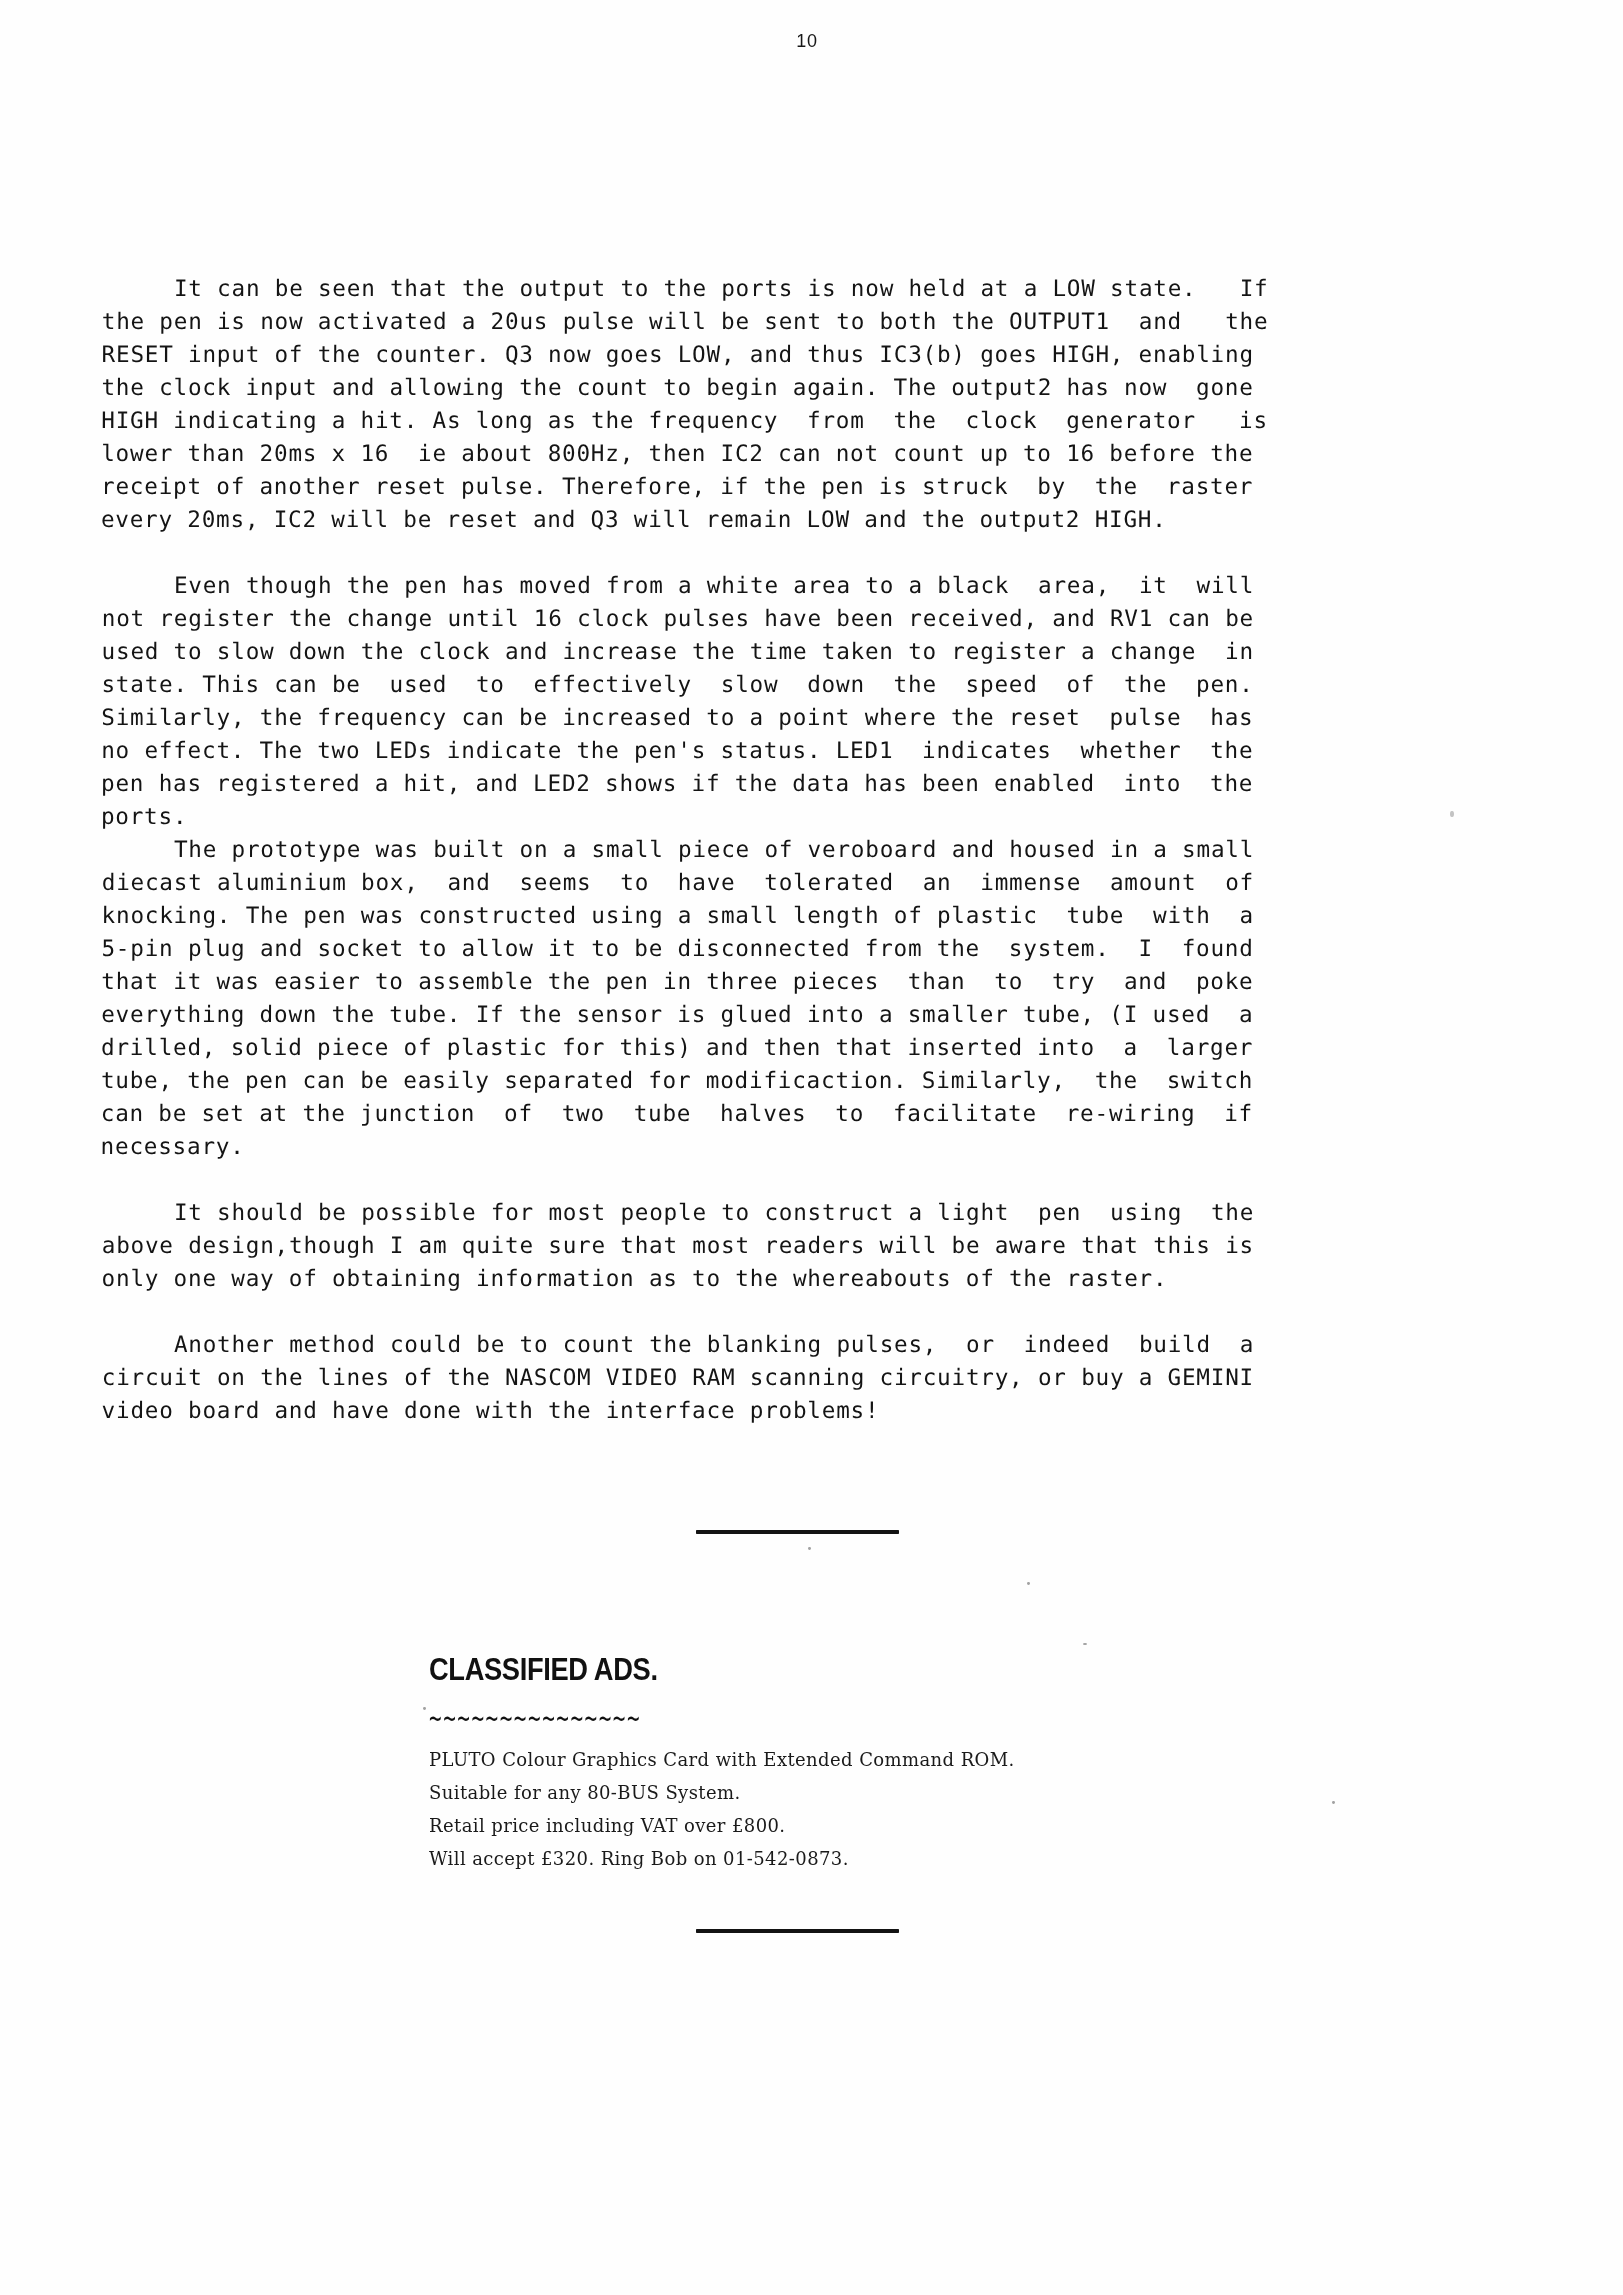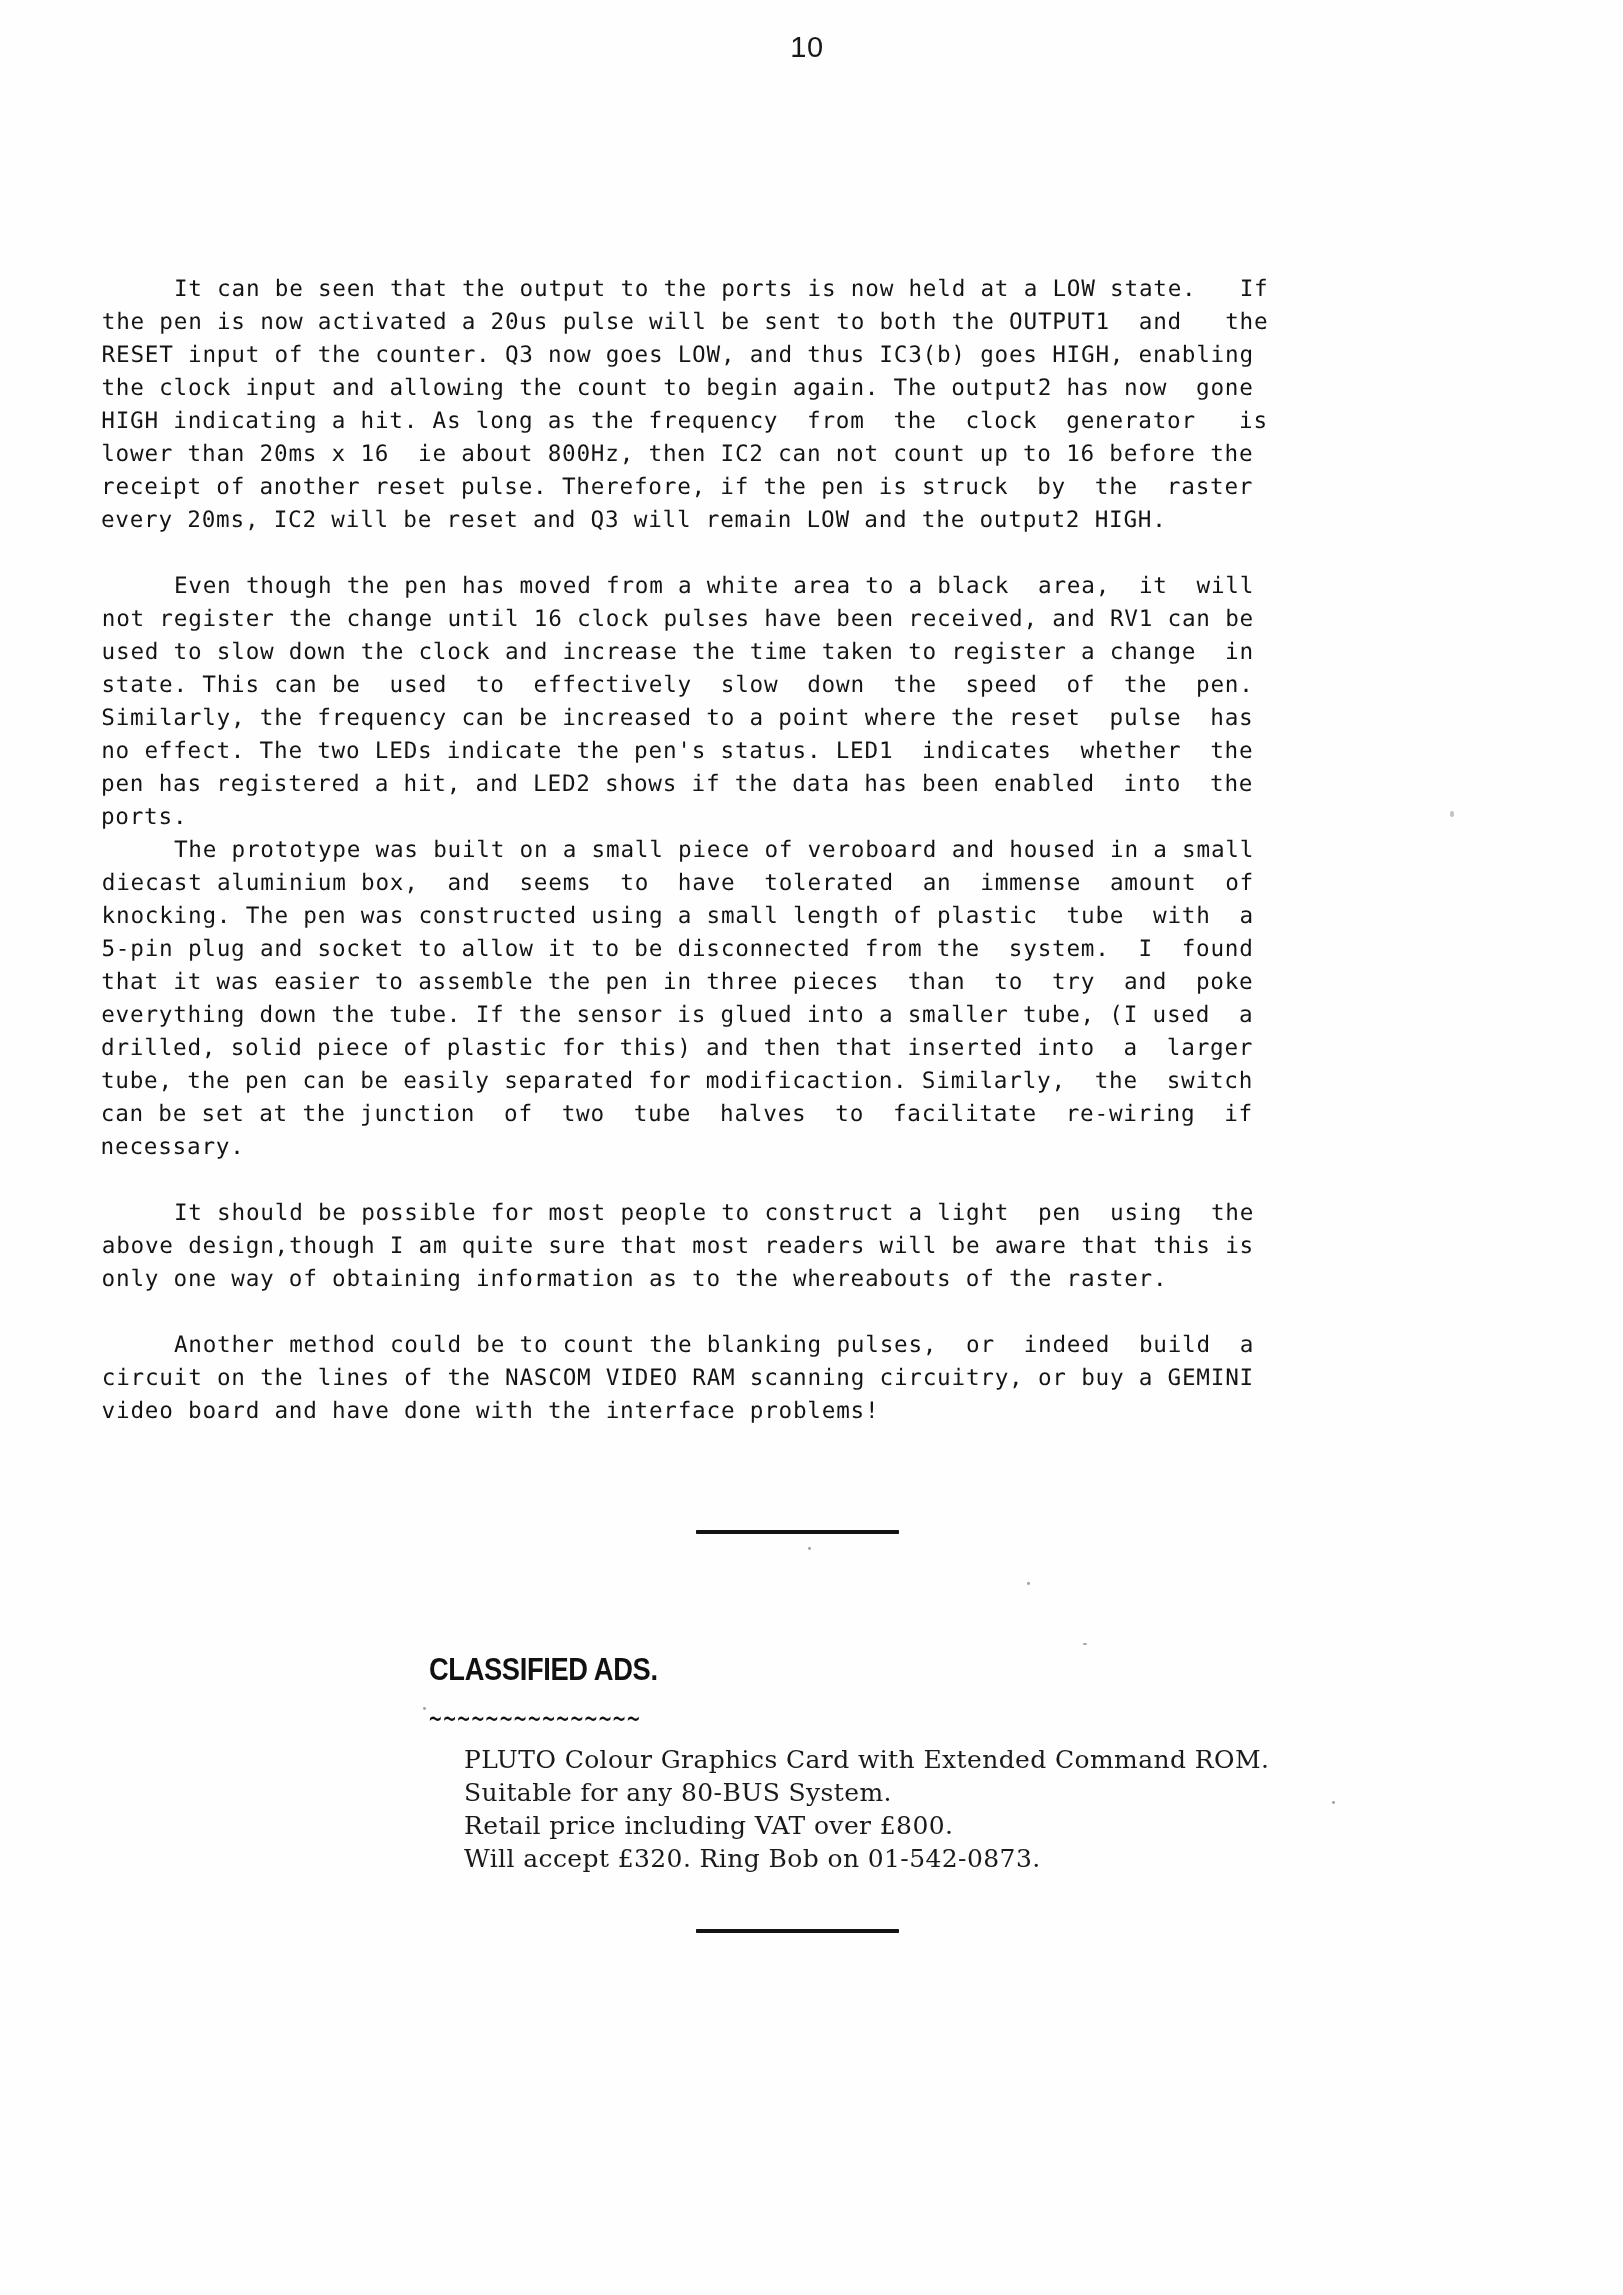--- a/index.html
+++ b/index.html
@@ -24,21 +24,21 @@
   }
 
   
   .folio {
     position: absolute;
     top: 30.5px;
     left: 0;
     width: 1614px;
     text-align: center;
     font-family: "Liberation Sans", sans-serif;
-    font-size: 29px;
+    font-size: 18px;
     letter-spacing: 0.7px;
     color: #171717;
   }
 
   
   .body-block {
     position: absolute;
     left: 102px;
     top: 272px;
     width: 1413px;
@@ -95,25 +95,24 @@
     transform-origin: left top;
   }
 
   
   .ads-body {
     position: absolute;
     left: 429px;
     top: 1743px;
     width: 902px;
     font-family: "DejaVu Serif", serif;
-    font-size: 25px;
+    font-size: 18px;
     line-height: 33px;
     letter-spacing: 0.4px;
     color: #1a1a1a;
-    margin-left: 35px;
   }
   .ads-line { white-space: pre; }
 
   
   .speck {
     position: absolute;
     background: #555;
     border-radius: 50%;
     opacity: 0.55;
   }

